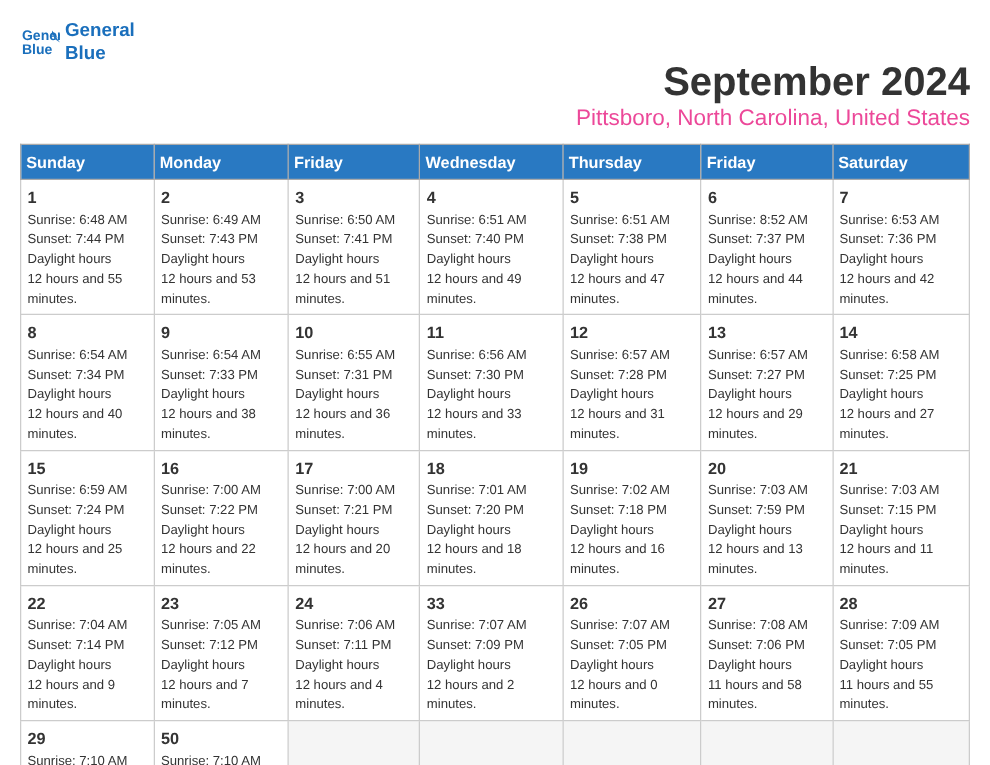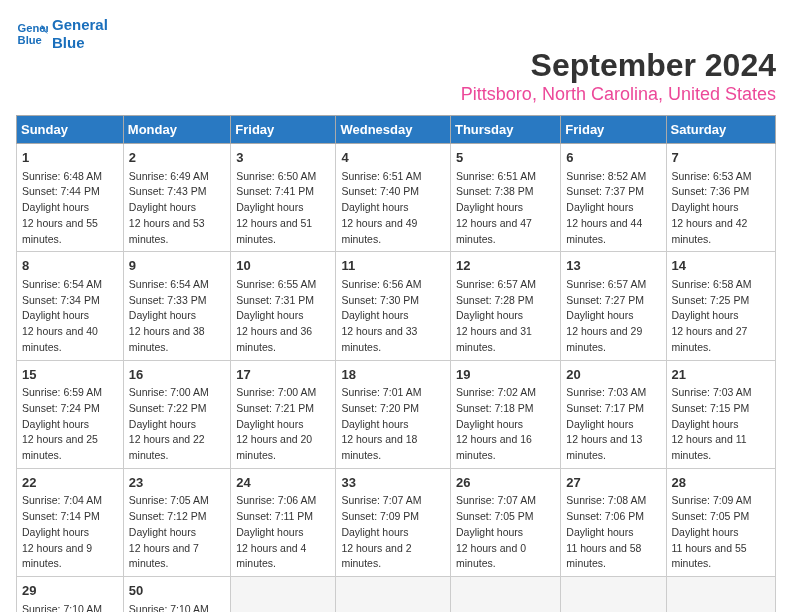--- a/index.html
+++ b/index.html
@@ -124,21 +124,21 @@
         <td><span class="day-num">12</span><span>Sunrise: 6:57 AM</span><br><span>Sunset: 7:28 PM</span><br><span>Daylight hours</span><br><span>12 hours and 31 minutes.</span></td>
         <td><span class="day-num">13</span><span>Sunrise: 6:57 AM</span><br><span>Sunset: 7:27 PM</span><br><span>Daylight hours</span><br><span>12 hours and 29 minutes.</span></td>
         <td><span class="day-num">14</span><span>Sunrise: 6:58 AM</span><br><span>Sunset: 7:25 PM</span><br><span>Daylight hours</span><br><span>12 hours and 27 minutes.</span></td>
       </tr>
       <tr>
         <td><span class="day-num">15</span><span>Sunrise: 6:59 AM</span><br><span>Sunset: 7:24 PM</span><br><span>Daylight hours</span><br><span>12 hours and 25 minutes.</span></td>
         <td><span class="day-num">16</span><span>Sunrise: 7:00 AM</span><br><span>Sunset: 7:22 PM</span><br><span>Daylight hours</span><br><span>12 hours and 22 minutes.</span></td>
         <td><span class="day-num">17</span><span>Sunrise: 7:00 AM</span><br><span>Sunset: 7:21 PM</span><br><span>Daylight hours</span><br><span>12 hours and 20 minutes.</span></td>
         <td><span class="day-num">18</span><span>Sunrise: 7:01 AM</span><br><span>Sunset: 7:20 PM</span><br><span>Daylight hours</span><br><span>12 hours and 18 minutes.</span></td>
         <td><span class="day-num">19</span><span>Sunrise: 7:02 AM</span><br><span>Sunset: 7:18 PM</span><br><span>Daylight hours</span><br><span>12 hours and 16 minutes.</span></td>
-        <td><span class="day-num">20</span><span>Sunrise: 7:03 AM</span><br><span>Sunset: 7:17 PM</span><br><span>Daylight hours</span><br><span>12 hours and 13 minutes.</span></td>
+        <td><span class="day-num">20</span><span>Sunrise: 7:03 AM</span><br><span>Sunset: 7:59 PM</span><br><span>Daylight hours</span><br><span>12 hours and 13 minutes.</span></td>
         <td><span class="day-num">21</span><span>Sunrise: 7:03 AM</span><br><span>Sunset: 7:15 PM</span><br><span>Daylight hours</span><br><span>12 hours and 11 minutes.</span></td>
       </tr>
       <tr>
         <td><span class="day-num">22</span><span>Sunrise: 7:04 AM</span><br><span>Sunset: 7:14 PM</span><br><span>Daylight hours</span><br><span>12 hours and 9 minutes.</span></td>
         <td><span class="day-num">23</span><span>Sunrise: 7:05 AM</span><br><span>Sunset: 7:12 PM</span><br><span>Daylight hours</span><br><span>12 hours and 7 minutes.</span></td>
         <td><span class="day-num">24</span><span>Sunrise: 7:06 AM</span><br><span>Sunset: 7:11 PM</span><br><span>Daylight hours</span><br><span>12 hours and 4 minutes.</span></td>
         <td><span class="day-num">33</span><span>Sunrise: 7:07 AM</span><br><span>Sunset: 7:09 PM</span><br><span>Daylight hours</span><br><span>12 hours and 2 minutes.</span></td>
         <td><span class="day-num">26</span><span>Sunrise: 7:07 AM</span><br><span>Sunset: 7:05 PM</span><br><span>Daylight hours</span><br><span>12 hours and 0 minutes.</span></td>
         <td><span class="day-num">27</span><span>Sunrise: 7:08 AM</span><br><span>Sunset: 7:06 PM</span><br><span>Daylight hours</span><br><span>11 hours and 58 minutes.</span></td>
         <td><span class="day-num">28</span><span>Sunrise: 7:09 AM</span><br><span>Sunset: 7:05 PM</span><br><span>Daylight hours</span><br><span>11 hours and 55 minutes.</span></td>

